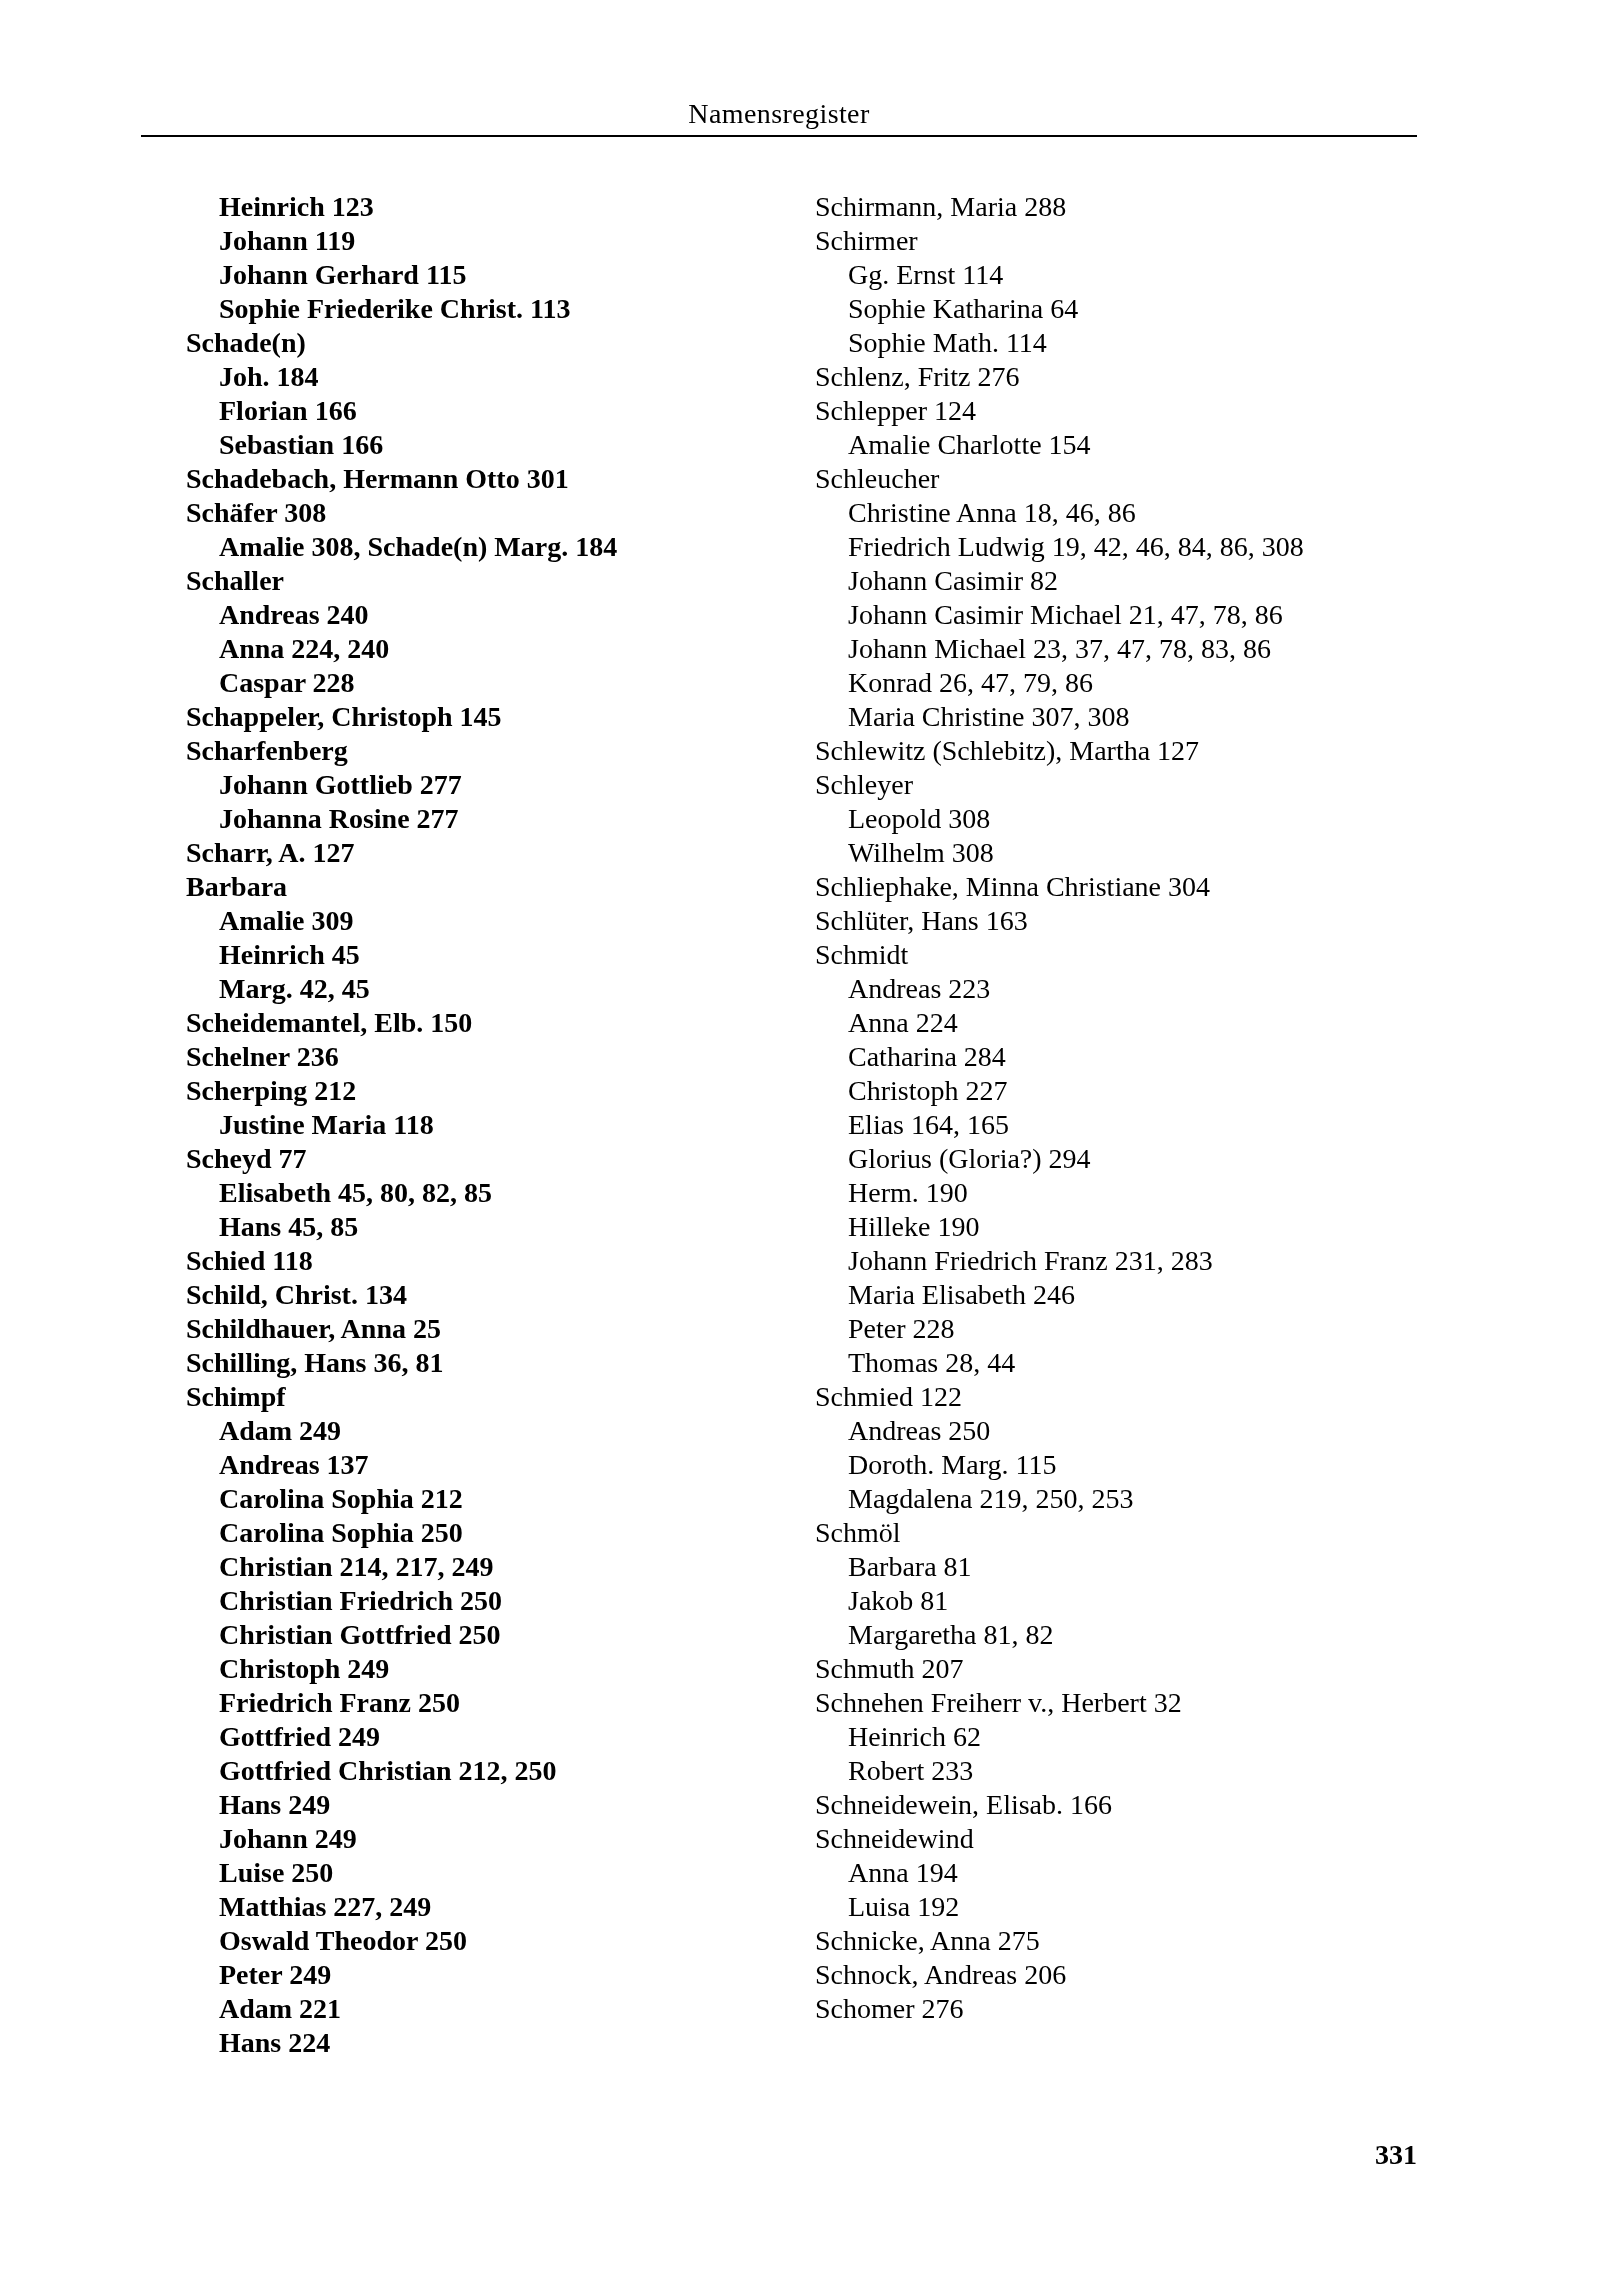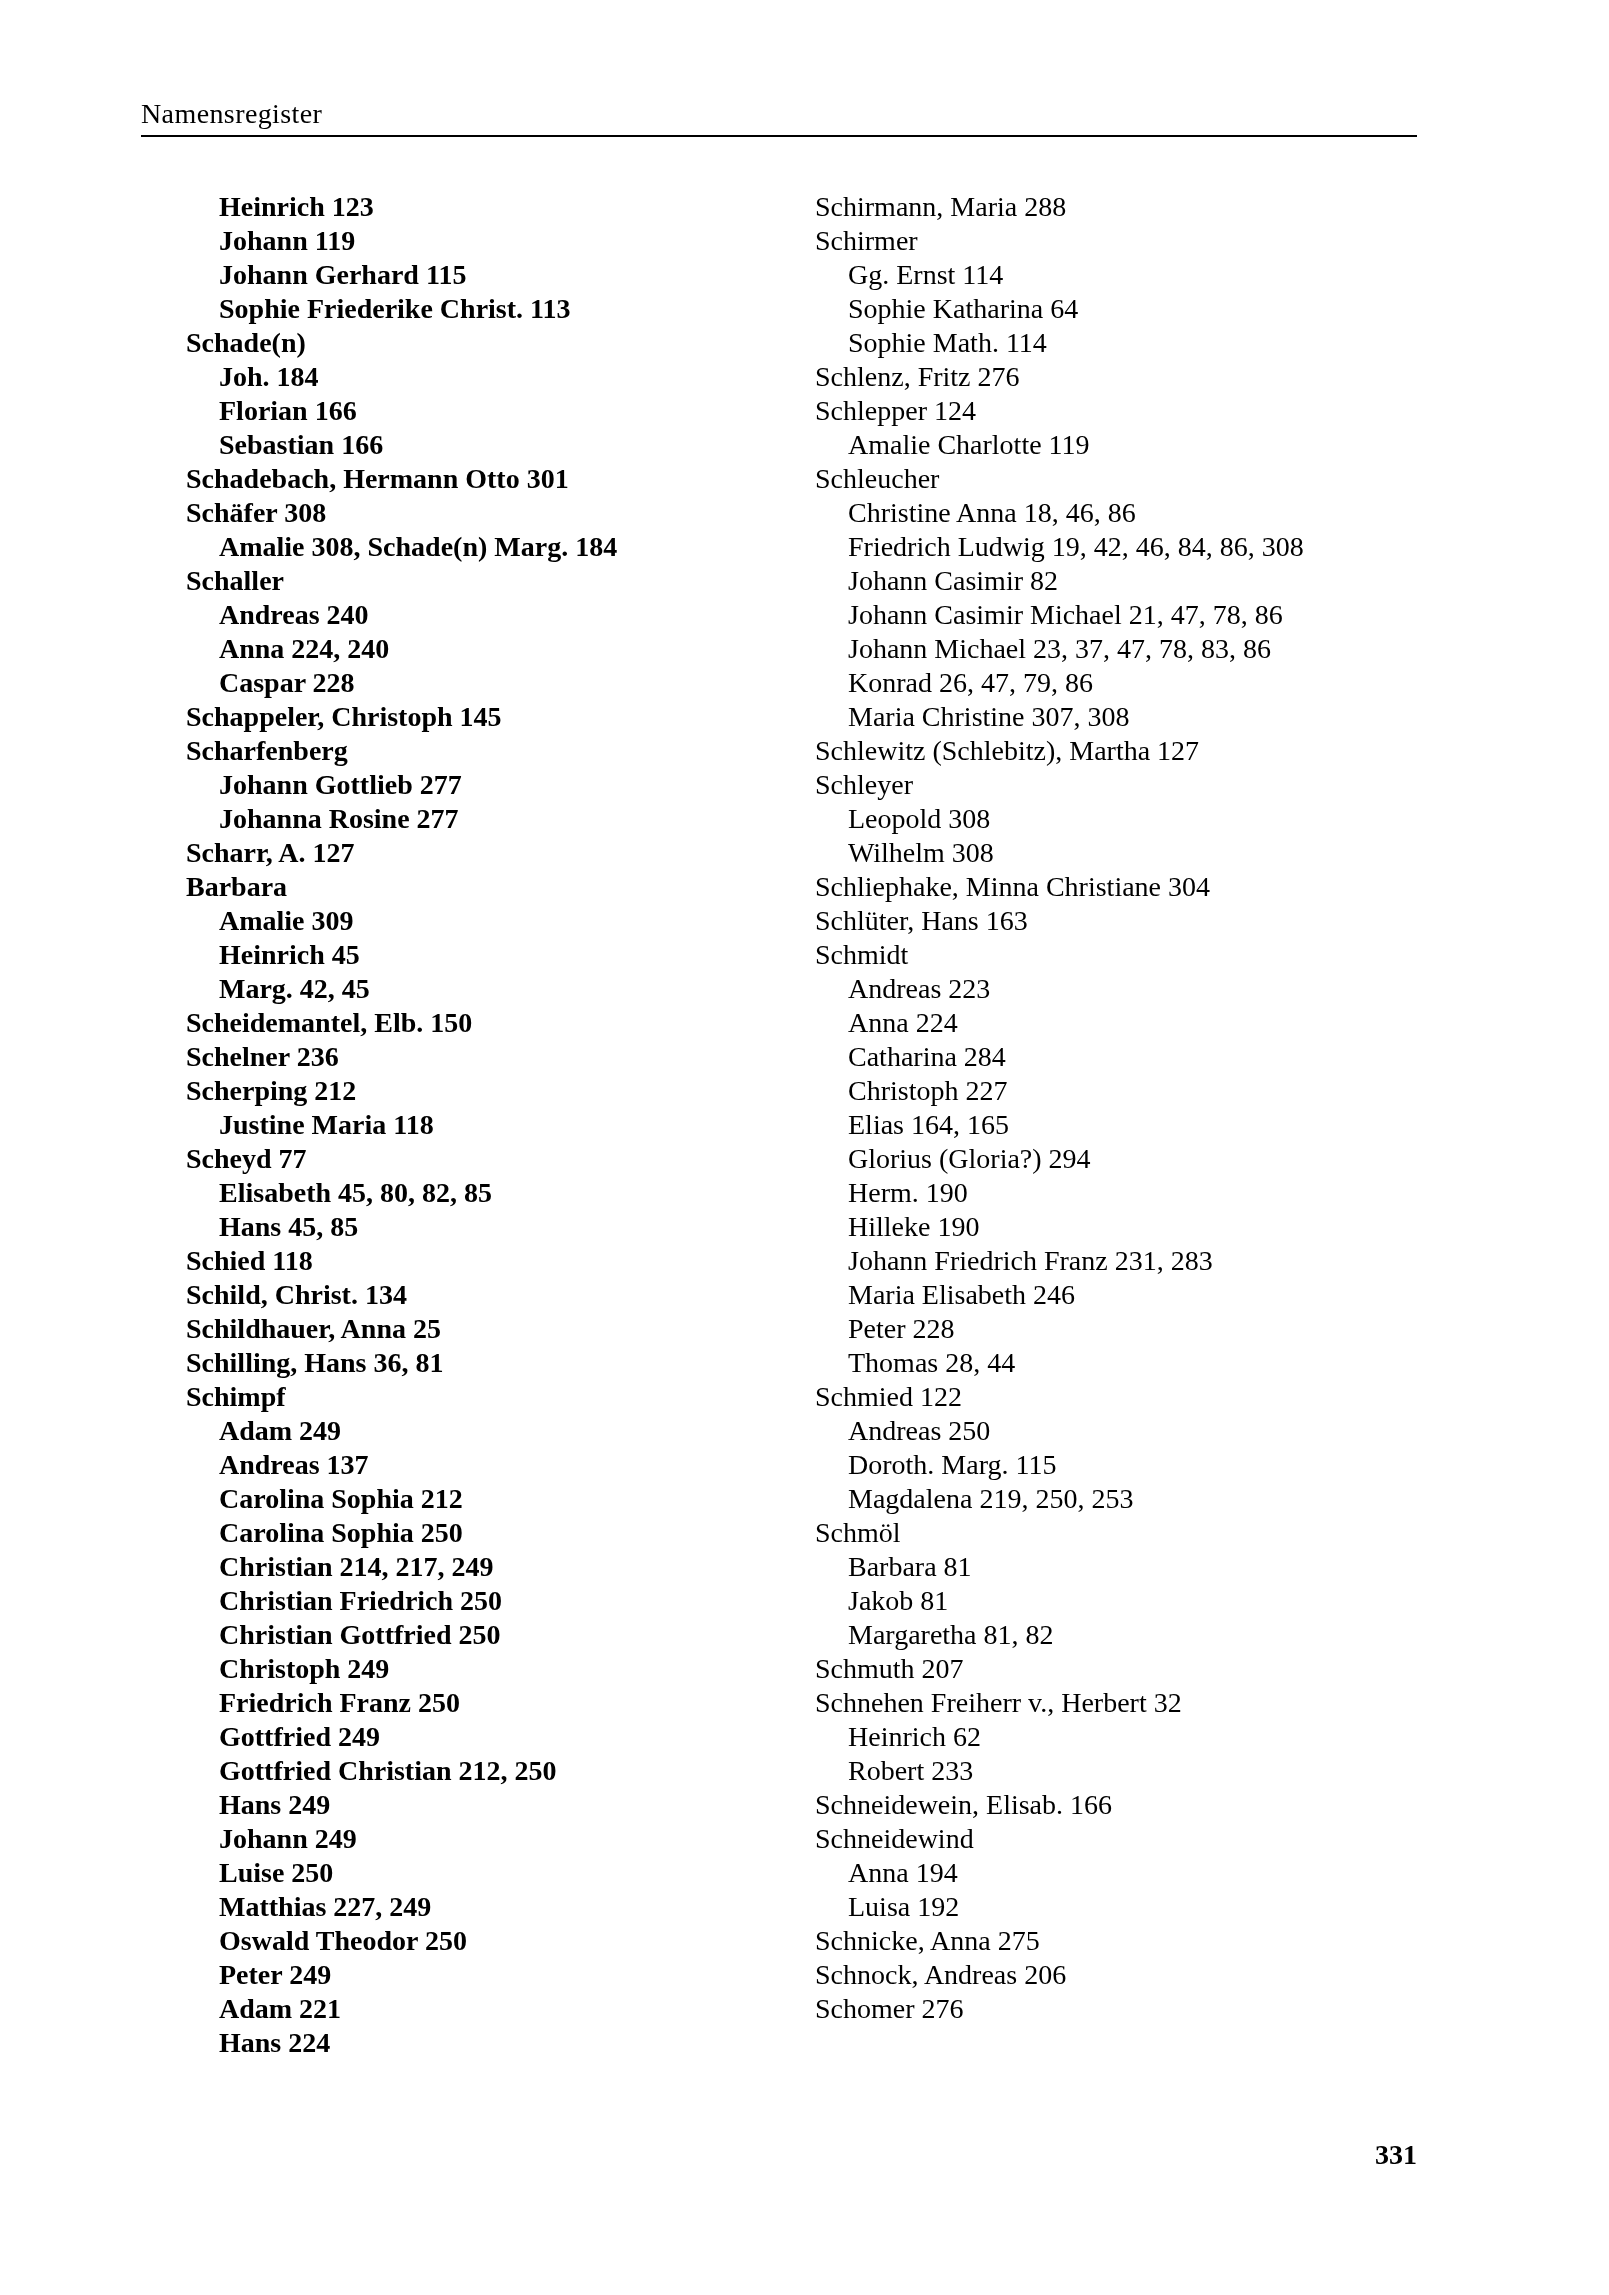--- a/index.html
+++ b/index.html
@@ -14,21 +14,21 @@
     background: #ffffff;
     color: #000000;
     font-family: "Liberation Serif", "DejaVu Serif", serif;
     overflow: hidden;
   }
   .header {
     position: absolute;
     top: 96px;
     left: 141px;
     width: 1276px;
-    text-align: left;
+    text-align: center;
     font-size: 28px;
     line-height: 35px;
     letter-spacing: 0.4px;
   }
   .rule {
     position: absolute;
     left: 141px;
     top: 135px;
     width: 1276px;
     height: 0;
@@ -124,21 +124,21 @@
     </div>
 
   <div class="col col-right">
       <div class="entry">Schirmann, Maria 288</div>
       <div class="entry">Schirmer</div>
       <div class="entry sub">Gg. Ernst 114</div>
       <div class="entry sub">Sophie Katharina 64</div>
       <div class="entry sub">Sophie Math. 114</div>
       <div class="entry">Schlenz, Fritz 276</div>
       <div class="entry">Schlepper 124</div>
-      <div class="entry sub">Amalie Charlotte 119</div>
+      <div class="entry sub">Amalie Charlotte 154</div>
       <div class="entry">Schleucher</div>
       <div class="entry sub">Christine Anna 18, 46, 86</div>
       <div class="entry sub">Friedrich Ludwig 19, 42, 46, 84, 86, 308</div>
       <div class="entry sub">Johann Casimir 82</div>
       <div class="entry sub">Johann Casimir Michael 21, 47, 78, 86</div>
       <div class="entry sub">Johann Michael 23, 37, 47, 78, 83, 86</div>
       <div class="entry sub">Konrad 26, 47, 79, 86</div>
       <div class="entry sub">Maria Christine 307, 308</div>
       <div class="entry">Schlewitz (Schlebitz), Martha 127</div>
       <div class="entry">Schleyer</div>

